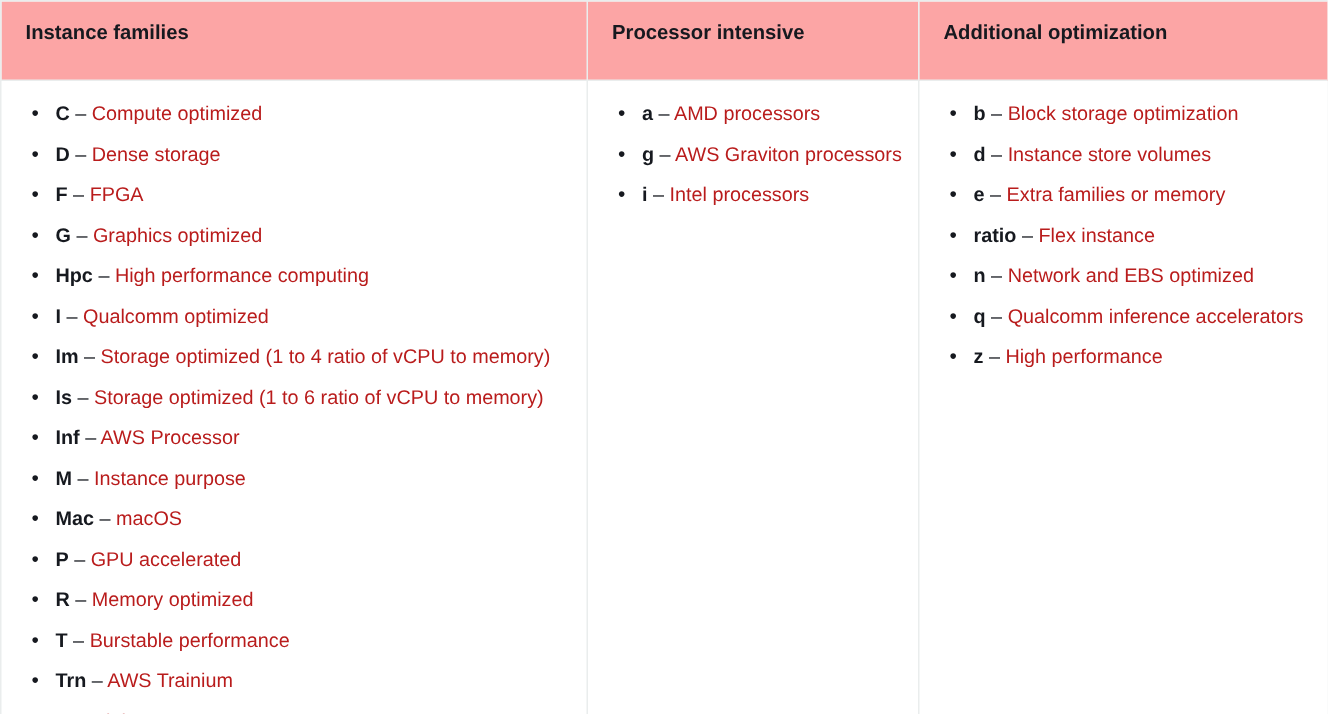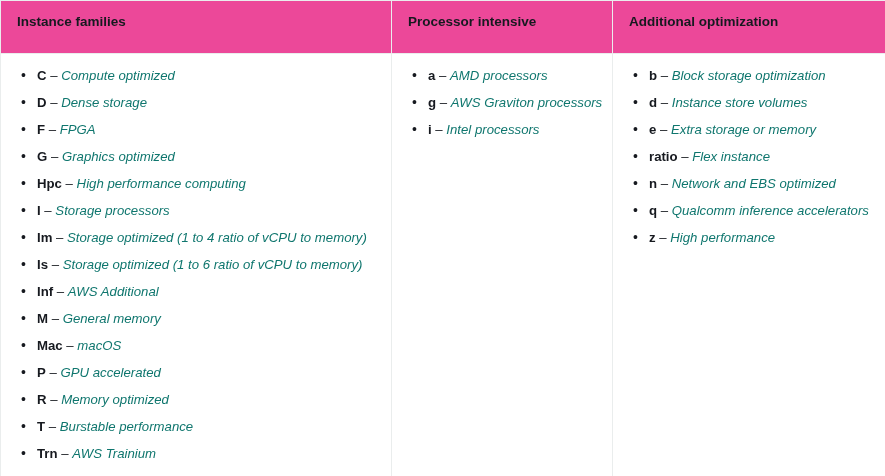--- a/index.html
+++ b/index.html
@@ -26,21 +26,21 @@
     background: #ffffff;
   }
   table.aws-table th,
   table.aws-table td {
     border: 1px solid #eaeded;
     vertical-align: top;
     padding: 0;
   }
   table.aws-table th {
     text-align: left;
-    background: #ec4899;
+    background: #fca5a5;
     font-size: 13.5px;
     font-weight: bold;
     color: #16191f;
     padding: 13px 16px 13px 16px;
     height: 26px;
   }
   table.aws-table td {
     padding: 8px 14px 14px 14px;
     background: #ffffff;
   }
@@ -70,22 +70,21 @@
     line-height: 18px;
   }
   .code {
     font-weight: bold;
     color: #16191f;
   }
   .dash {
     color: #16191f;
   }
   .desc {
-    color: #0f766e;
-    font-style: italic;
+    color: #b91c1c;
   }
   col.c1 { width: 391px; }
   col.c2 { width: 221px; }
   col.c3 { width: 273px; }
 </style>
 </head>
 <body>
 
 <div class="table-wrap">
   <table class="aws-table">
@@ -104,25 +103,25 @@
     <tbody>
       <tr>
 
         <td>
           <ul class="fam-list">
             <li><span class="code">C</span> <span class="dash">–</span> <span class="desc">Compute optimized</span></li>
             <li><span class="code">D</span> <span class="dash">–</span> <span class="desc">Dense storage</span></li>
             <li><span class="code">F</span> <span class="dash">–</span> <span class="desc">FPGA</span></li>
             <li><span class="code">G</span> <span class="dash">–</span> <span class="desc">Graphics optimized</span></li>
             <li><span class="code">Hpc</span> <span class="dash">–</span> <span class="desc">High performance computing</span></li>
-            <li><span class="code">I</span> <span class="dash">–</span> <span class="desc">Storage processors</span></li>
+            <li><span class="code">I</span> <span class="dash">–</span> <span class="desc">Qualcomm optimized</span></li>
             <li><span class="code">Im</span> <span class="dash">–</span> <span class="desc">Storage optimized (1 to 4 ratio of vCPU to memory)</span></li>
             <li><span class="code">Is</span> <span class="dash">–</span> <span class="desc">Storage optimized (1 to 6 ratio of vCPU to memory)</span></li>
-            <li><span class="code">Inf</span> <span class="dash">–</span> <span class="desc">AWS Additional</span></li>
-            <li><span class="code">M</span> <span class="dash">–</span> <span class="desc">General memory</span></li>
+            <li><span class="code">Inf</span> <span class="dash">–</span> <span class="desc">AWS Processor</span></li>
+            <li><span class="code">M</span> <span class="dash">–</span> <span class="desc">Instance purpose</span></li>
             <li><span class="code">Mac</span> <span class="dash">–</span> <span class="desc">macOS</span></li>
             <li><span class="code">P</span> <span class="dash">–</span> <span class="desc">GPU accelerated</span></li>
             <li><span class="code">R</span> <span class="dash">–</span> <span class="desc">Memory optimized</span></li>
             <li><span class="code">T</span> <span class="dash">–</span> <span class="desc">Burstable performance</span></li>
             <li><span class="code">Trn</span> <span class="dash">–</span> <span class="desc">AWS Trainium</span></li>
             <li><span class="code">U</span> <span class="dash">–</span> <span class="desc">High memory</span></li>
 
           </ul>
         </td>
 
@@ -131,21 +130,21 @@
             <li><span class="code">a</span> <span class="dash">–</span> <span class="desc">AMD processors</span></li>
             <li><span class="code">g</span> <span class="dash">–</span> <span class="desc">AWS Graviton processors</span></li>
             <li><span class="code">i</span> <span class="dash">–</span> <span class="desc">Intel processors</span></li>
           </ul>
         </td>
 
         <td>
           <ul class="fam-list">
             <li><span class="code">b</span> <span class="dash">–</span> <span class="desc">Block storage optimization</span></li>
             <li><span class="code">d</span> <span class="dash">–</span> <span class="desc">Instance store volumes</span></li>
-            <li><span class="code">e</span> <span class="dash">–</span> <span class="desc">Extra storage or memory</span></li>
+            <li><span class="code">e</span> <span class="dash">–</span> <span class="desc">Extra families or memory</span></li>
             <li><span class="code">ratio</span> <span class="dash">–</span> <span class="desc">Flex instance</span></li>
             <li><span class="code">n</span> <span class="dash">–</span> <span class="desc">Network and EBS optimized</span></li>
             <li><span class="code">q</span> <span class="dash">–</span> <span class="desc">Qualcomm inference accelerators</span></li>
             <li><span class="code">z</span> <span class="dash">–</span> <span class="desc">High performance</span></li>
           </ul>
         </td>
 
       </tr>
     </tbody>
   </table>

